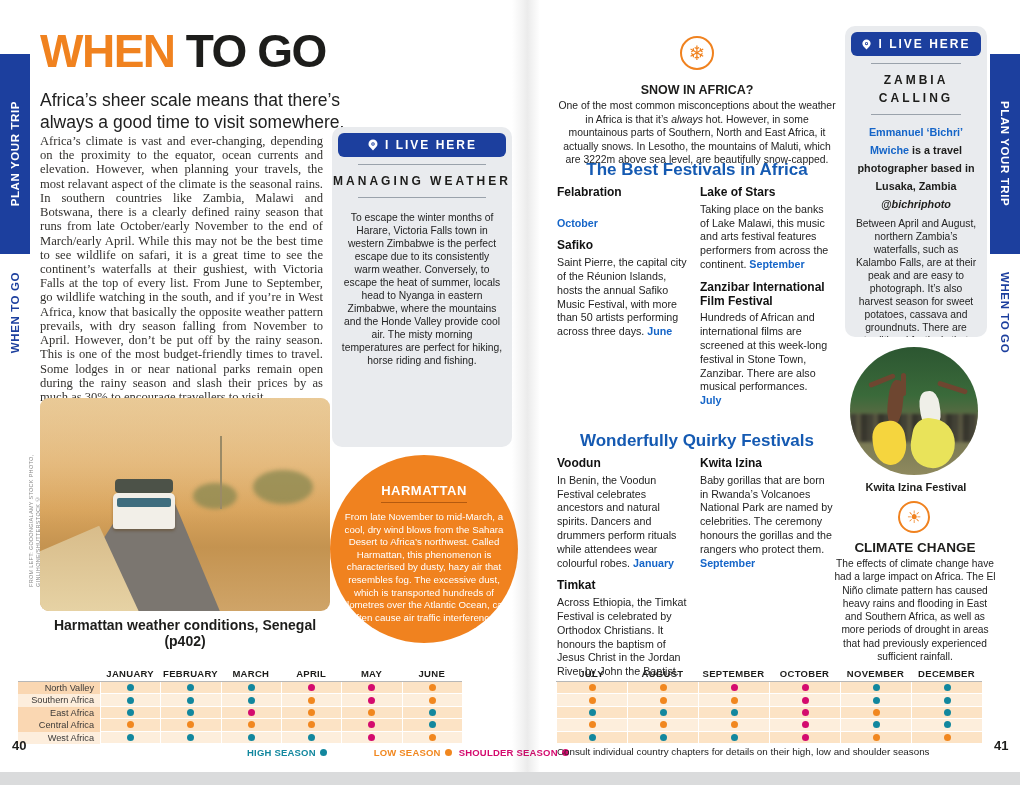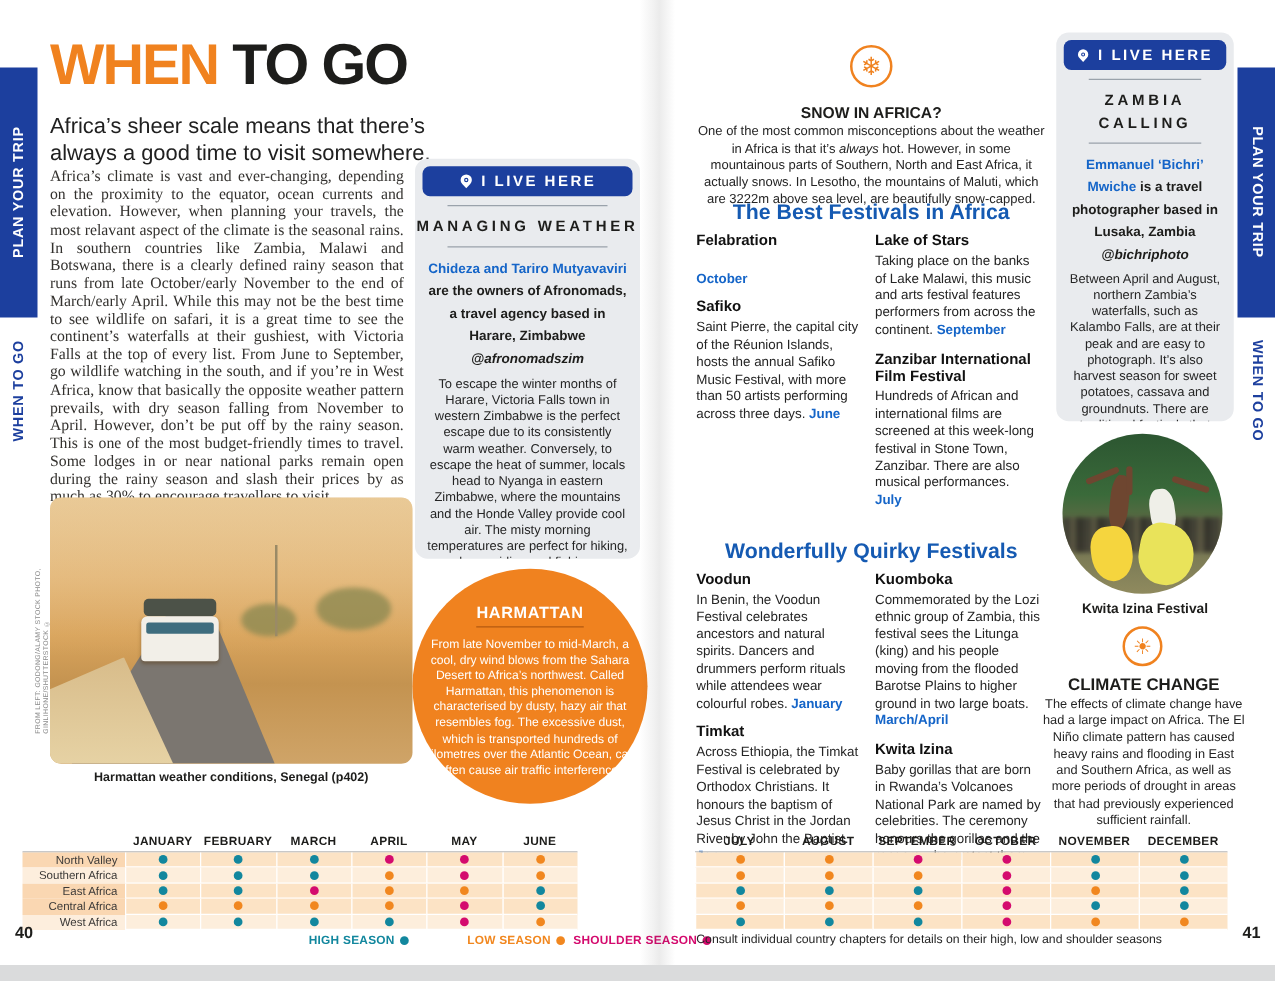--- a/index.html
+++ b/index.html
@@ -45,21 +45,21 @@
     background:#7b7670; clip-path:polygon(6% 100%, 62% 100%, 43% 0%, 35% 0%); }
   .photo-shoulder { position:absolute; left:0; bottom:0; width:34%; height:40%;
     background:linear-gradient(180deg,#d8bc8a,#e6d2a4); clip-path:polygon(0 100%, 100% 100%, 60% 0, 0 30%); }
   .photo-van { position:absolute; left:25%; top:38%; width:62px; height:50px; }
   .van-body { position:absolute; left:0; bottom:0; width:100%; height:36px; background:#f2efe8; border-radius:5px 5px 3px 3px; box-shadow:0 2px 3px rgba(90,60,20,.45); }
   .van-glass { position:absolute; left:4px; bottom:22px; width:54px; height:9px; background:#3f6d7e; border-radius:2px; }
   .van-cargo { position:absolute; left:2px; top:0; width:58px; height:14px; background:#4c5248; border-radius:4px; }
   .photo-tree { position:absolute; background:#8e8a52; border-radius:50%; filter:blur(2px); opacity:.8; }
   .photo-pole { position:absolute; left:62%; top:18%; width:2px; height:34%; background:#9a8a66; }
   .photo-haze { position:absolute; inset:0; background:linear-gradient(180deg, rgba(236,203,150,.45), rgba(236,203,150,0) 60%); }
-  #photo-caption { position:absolute; left:40px; top:617px; width:290px; text-align:center; font-size:10px; font-weight:700; color:#1d1d1b; }
+  #photo-caption { position:absolute; left:40px; top:617px; width:290px; text-align:center; font-size:14px; font-weight:700; color:#1d1d1b; }
   
   .gray-box { position:absolute; background:#e9ebee; border-radius:10px; overflow:hidden; text-align:center; }
   #managing-box { left:332px; top:127px; width:180px; height:320px; }
   #zambia-box  { left:845px; top:26px;  width:142px; height:311px; }
   .live-banner {
     margin:6px; height:24px; background:var(--brand-blue); border-radius:6px;
     color:#fff; font-weight:700; font-size:12px; letter-spacing:2px;
     display:flex; align-items:center; justify-content:center; gap:6px;
   }
   .pin-icon { display:inline-flex; }
@@ -189,21 +189,20 @@
         <svg width="12" height="12" viewBox="0 0 24 24" fill="#fff">
             <path d="M12 1a9 9 0 0 0-9 9c0 2.4 1 4.6 2.6 6.2L12 23l6.4-6.8A9 9 0 0 0 21 10a9 9 0 0 0-9-9zm0 12.5A3.5 3.5 0 1 1 12 6.5a3.5 3.5 0 0 1 0 7z"></path>
             <circle cx="12" cy="10" r="1.6"></circle>
           </svg>
       </span>
       <span>I LIVE HERE</span>
     </div>
     <div class="rule"></div>
     <div class="box-title">MANAGING WEATHER</div>
     <div class="rule"></div>
-    <div class="box-intro"><span class="box-names">Chideza and Tariro Mutyavaviri </span><span class="box-bold">are the owners of Afronomads, a travel agency based in Harare, Zimbabwe</span><br><span class="box-handle">@afronomadszim</span></div>
     <div class="box-body">To escape the winter months of Harare, Victoria Falls town in western Zimbabwe is the perfect escape due to its consistently warm weather. Conversely, to escape the heat of summer, locals head to Nyanga in eastern Zimbabwe, where the mountains and the Honde Valley provide cool air. The misty morning temperatures are perfect for hiking, horse riding and fishing.</div>
   </div>
 
   <div id="harmattan-circle">
     <span class="circle-title">HARMATTAN</span>
     <p>From late November to mid-March, a cool, dry wind blows from the Sahara Desert to Africa’s northwest. Called Harmattan, this phenomenon is characterised by dusty, hazy air that resembles fog. The excessive dust, which is transported hundreds of kilometres over the Atlantic Ocean, can often cause air traffic interference.</p>
   </div>
 
   <div id="chart-left" class="chart">
       <div class="chart-head">
@@ -373,24 +372,20 @@
       <h4>Voodun</h4>
       <p><span>In Benin, the Voodun Festival celebrates ancestors and natural spirits. Dancers and drummers perform rituals while attendees wear colourful robes. </span><span class="month-link">January</span></p>
     </div>
     <div class="fest">
       <h4>Timkat</h4>
       <p><span>Across Ethiopia, the Timkat Festival is celebrated by Orthodox Christians. It honours the baptism of Jesus Christ in the Jordan River by John the Baptist. </span><span class="month-link">January</span></p>
     </div>
   </div>
   <div id="qf-col2" class="fest-col">
     <div class="fest">
-      <h4>Kuomboka</h4>
-      <p><span>Commemorated by the Lozi ethnic group of Zambia, this festival sees the Litunga (king) and his people moving from the flooded Barotse Plains to higher ground in two large boats. </span><br><span class="month-link">March/April</span></p>
-    </div>
-    <div class="fest">
       <h4>Kwita Izina</h4>
       <p><span>Baby gorillas that are born in Rwanda’s Volcanoes National Park are named by celebrities. The ceremony honours the gorillas and the rangers who protect them. </span><span class="month-link">September</span></p>
     </div>
   </div>
 
   <div id="zambia-box" class="gray-box">
     <div class="live-banner">
       <span class="pin-icon">
         <svg width="11" height="11" viewBox="0 0 24 24" fill="#fff">
             <path d="M12 1a9 9 0 0 0-9 9c0 2.4 1 4.6 2.6 6.2L12 23l6.4-6.8A9 9 0 0 0 21 10a9 9 0 0 0-9-9zm0 12.5A3.5 3.5 0 1 1 12 6.5a3.5 3.5 0 0 1 0 7z"></path>

